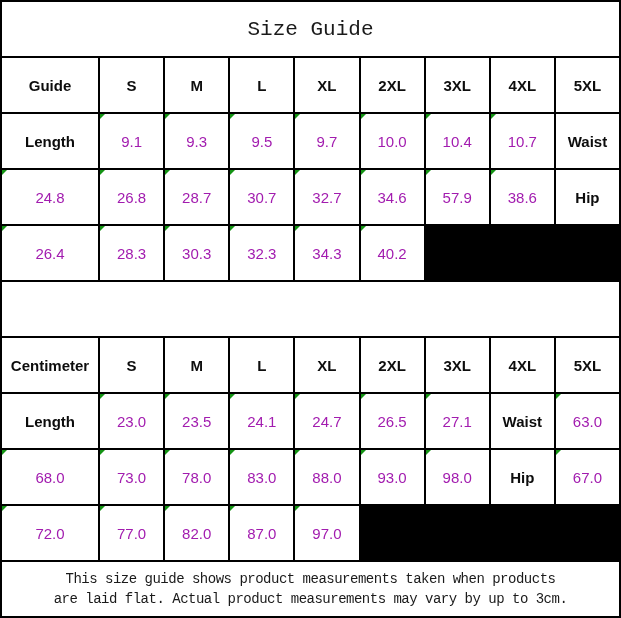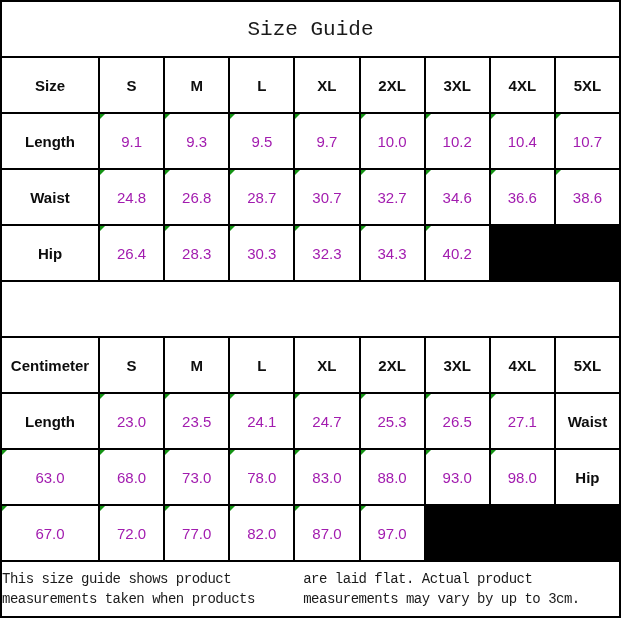--- a/index.html
+++ b/index.html
@@ -10,31 +10,31 @@
     grid-template-columns:96px repeat(8,1fr);
     grid-template-rows:repeat(11,54px);
     gap:2px;background:#000;border:2px solid #000;
   }
   .c{background:#fff;display:flex;align-items:center;justify-content:center;position:relative;overflow:hidden;}
   .full{grid-column:1 / -1;}
   .title{font-family:"Liberation Mono","DejaVu Sans Mono",monospace;font-size:21px;color:#1a1a1a;letter-spacing:0px;}
   .hdr{font-weight:bold;font-size:15px;color:#0d0d0d;}
   .val{font-size:15px;color:#a21caf;}
   .tri{position:absolute;top:0;left:0;width:0;height:0;border-top:5px solid #149414;border-right:5px solid transparent;}
-  .footer{flex-direction:row;font-family:"Liberation Mono","DejaVu Sans Mono",monospace;font-size:14px;letter-spacing:-0.5px;color:#1a1a1a;line-height:20px;}
+  .footer{flex-direction:column;font-family:"Liberation Mono","DejaVu Sans Mono",monospace;font-size:14px;letter-spacing:-0.5px;color:#1a1a1a;line-height:20px;}
 </style>
 </head>
 <body>
 
 <div class="page">
   <div class="grid">
 
     <div class="c full title">Size Guide</div>
 
-    <div class="c hdr">Size</div>
+    <div class="c hdr">Guide</div>
     <div class="c hdr">S</div>
     <div class="c hdr">M</div>
     <div class="c hdr">L</div>
     <div class="c hdr">XL</div>
     <div class="c hdr">2XL</div>
     <div class="c hdr">3XL</div>
     <div class="c hdr">4XL</div>
     <div class="c hdr">5XL</div>
 
     <div class="c hdr">Length</div>
@@ -53,24 +53,20 @@
     <div class="c val">
         <i class="tri"></i>
         <span>9.7</span>
       </div>
     <div class="c val">
         <i class="tri"></i>
         <span>10.0</span>
       </div>
     <div class="c val">
         <i class="tri"></i>
-        <span>10.2</span>
-      </div>
-    <div class="c val">
-        <i class="tri"></i>
         <span>10.4</span>
       </div>
     <div class="c val">
         <i class="tri"></i>
         <span>10.7</span>
       </div>
 
     <div class="c hdr">Waist</div>
     <div class="c val">
         <i class="tri"></i>
@@ -91,21 +87,21 @@
     <div class="c val">
         <i class="tri"></i>
         <span>32.7</span>
       </div>
     <div class="c val">
         <i class="tri"></i>
         <span>34.6</span>
       </div>
     <div class="c val">
         <i class="tri"></i>
-        <span>36.6</span>
+        <span>57.9</span>
       </div>
     <div class="c val">
         <i class="tri"></i>
         <span>38.6</span>
       </div>
 
     <div class="c hdr">Hip</div>
     <div class="c val">
         <i class="tri"></i>
         <span>26.4</span>
@@ -155,24 +151,20 @@
     <div class="c val">
         <i class="tri"></i>
         <span>24.1</span>
       </div>
     <div class="c val">
         <i class="tri"></i>
         <span>24.7</span>
       </div>
     <div class="c val">
         <i class="tri"></i>
-        <span>25.3</span>
-      </div>
-    <div class="c val">
-        <i class="tri"></i>
         <span>26.5</span>
       </div>
     <div class="c val">
         <i class="tri"></i>
         <span>27.1</span>
       </div>
 
     <div class="c hdr">Waist</div>
     <div class="c val">
         <i class="tri"></i>

